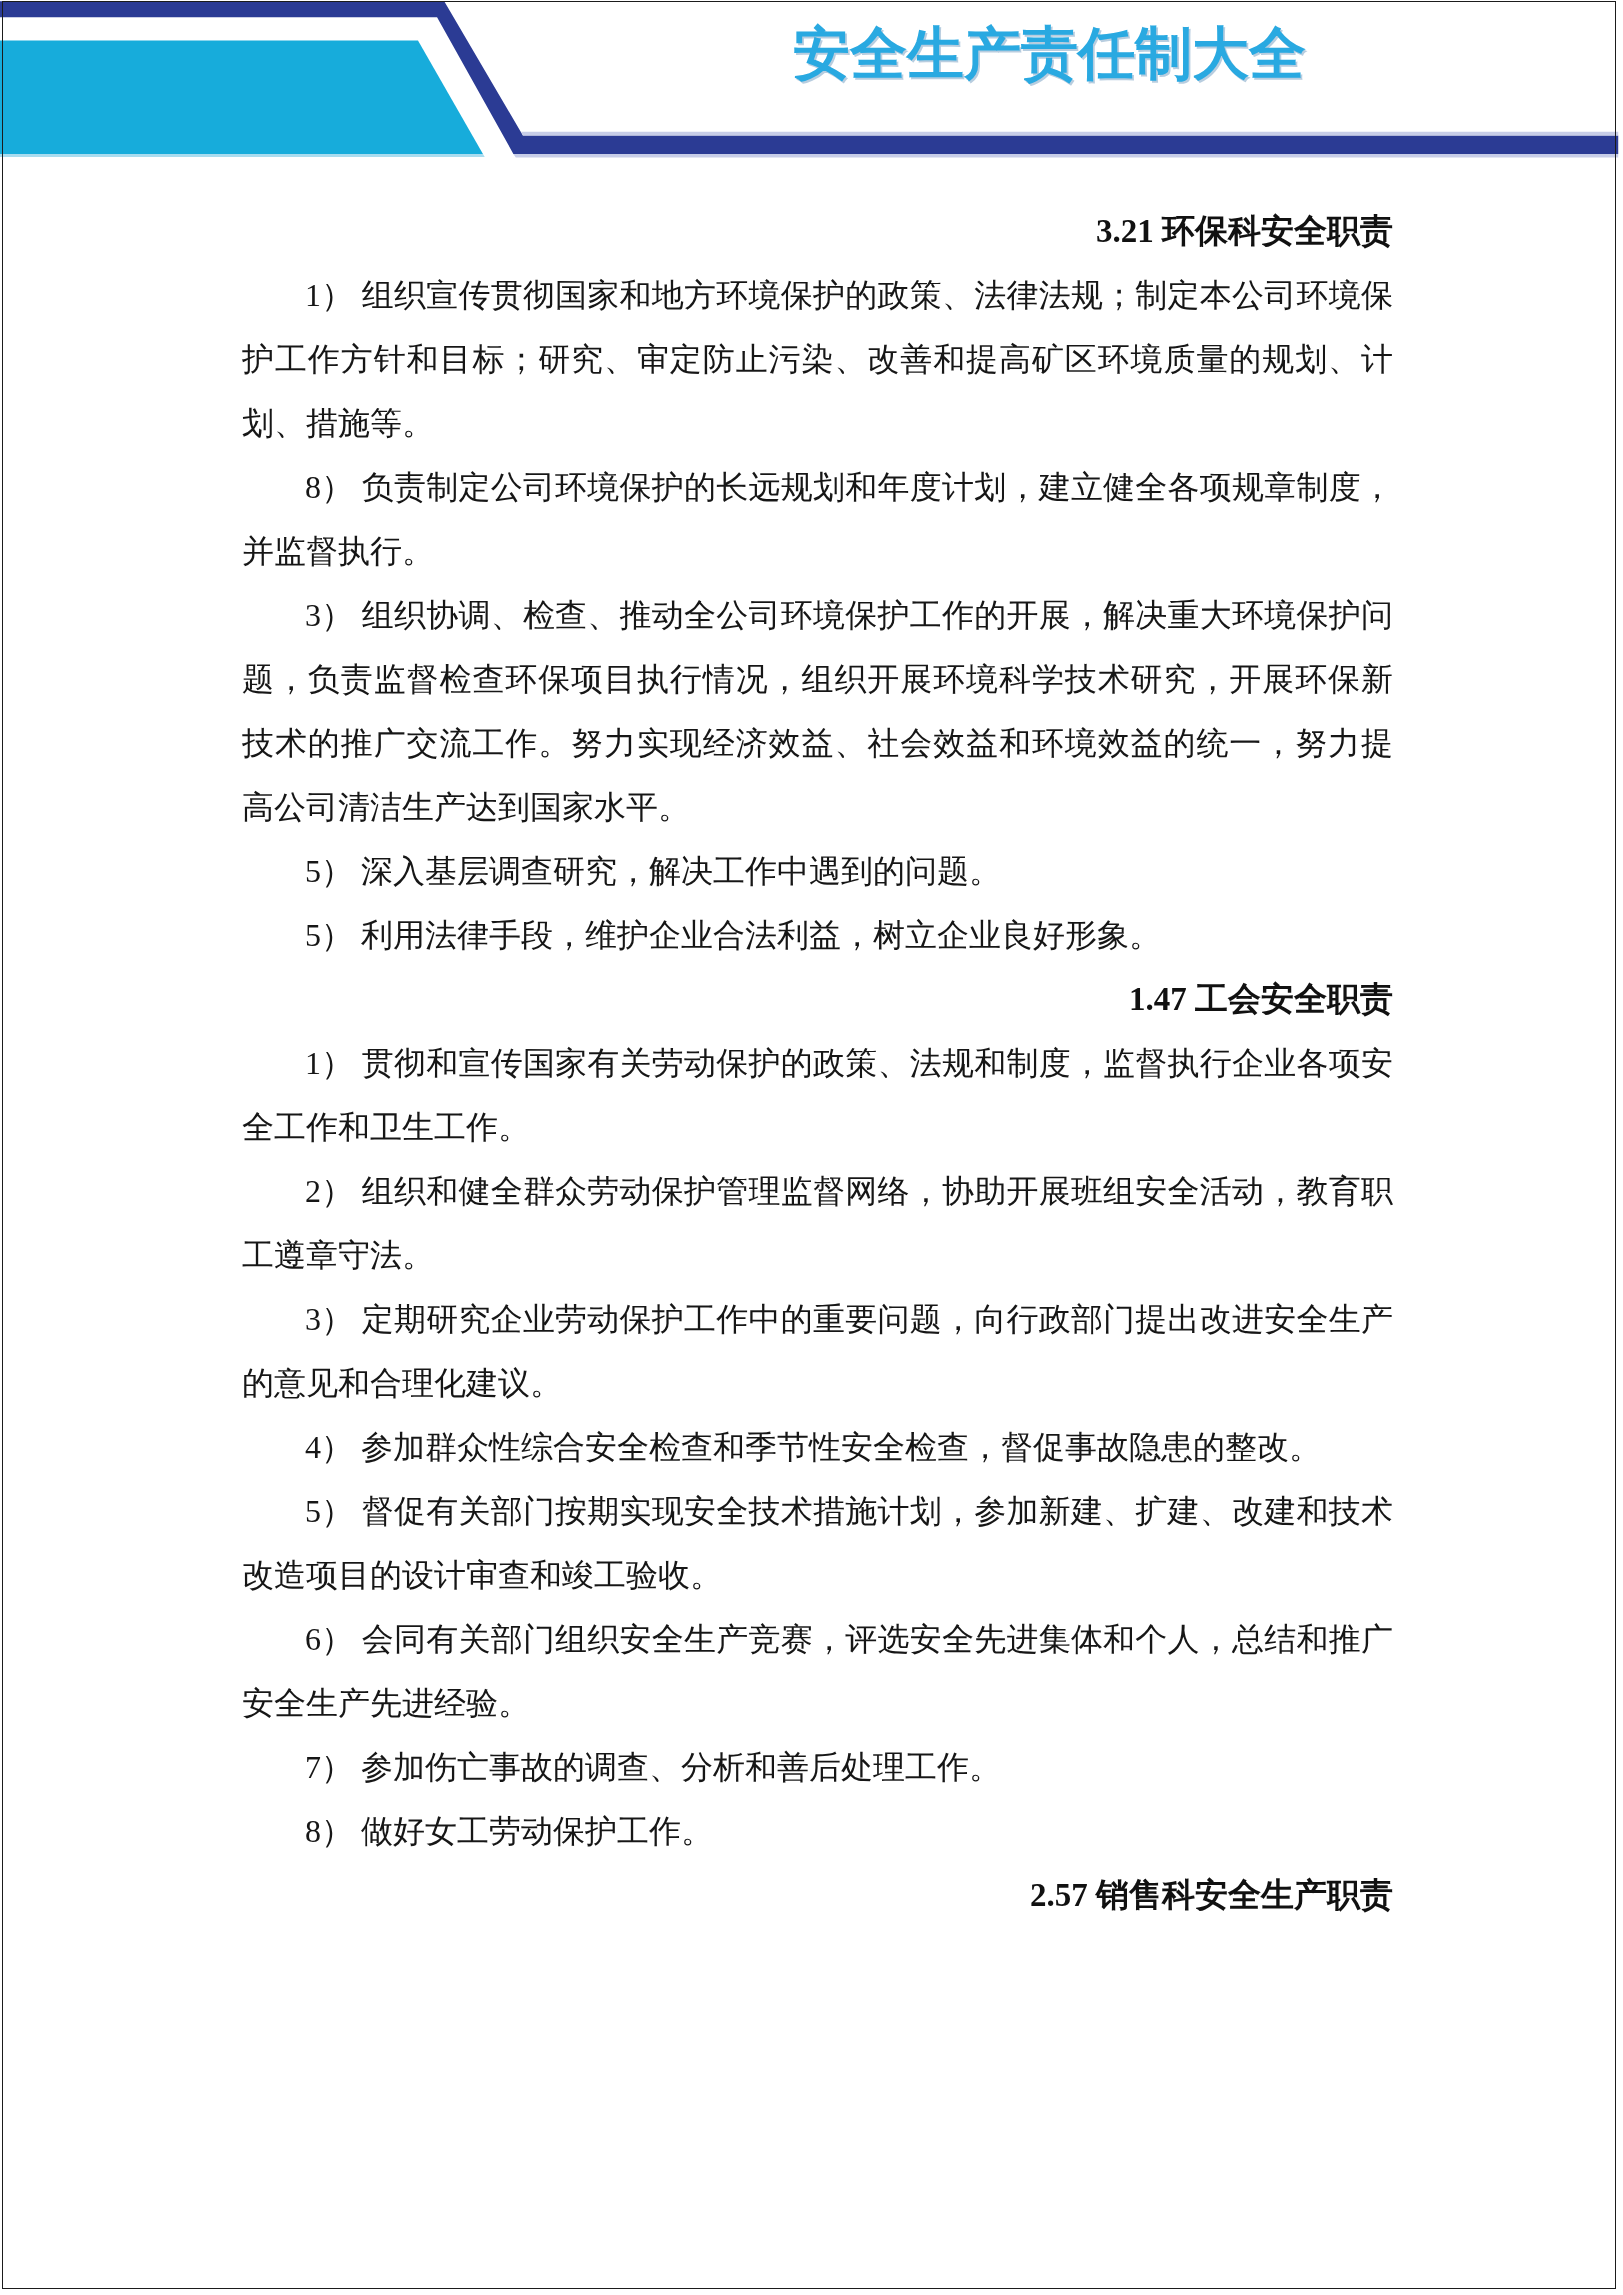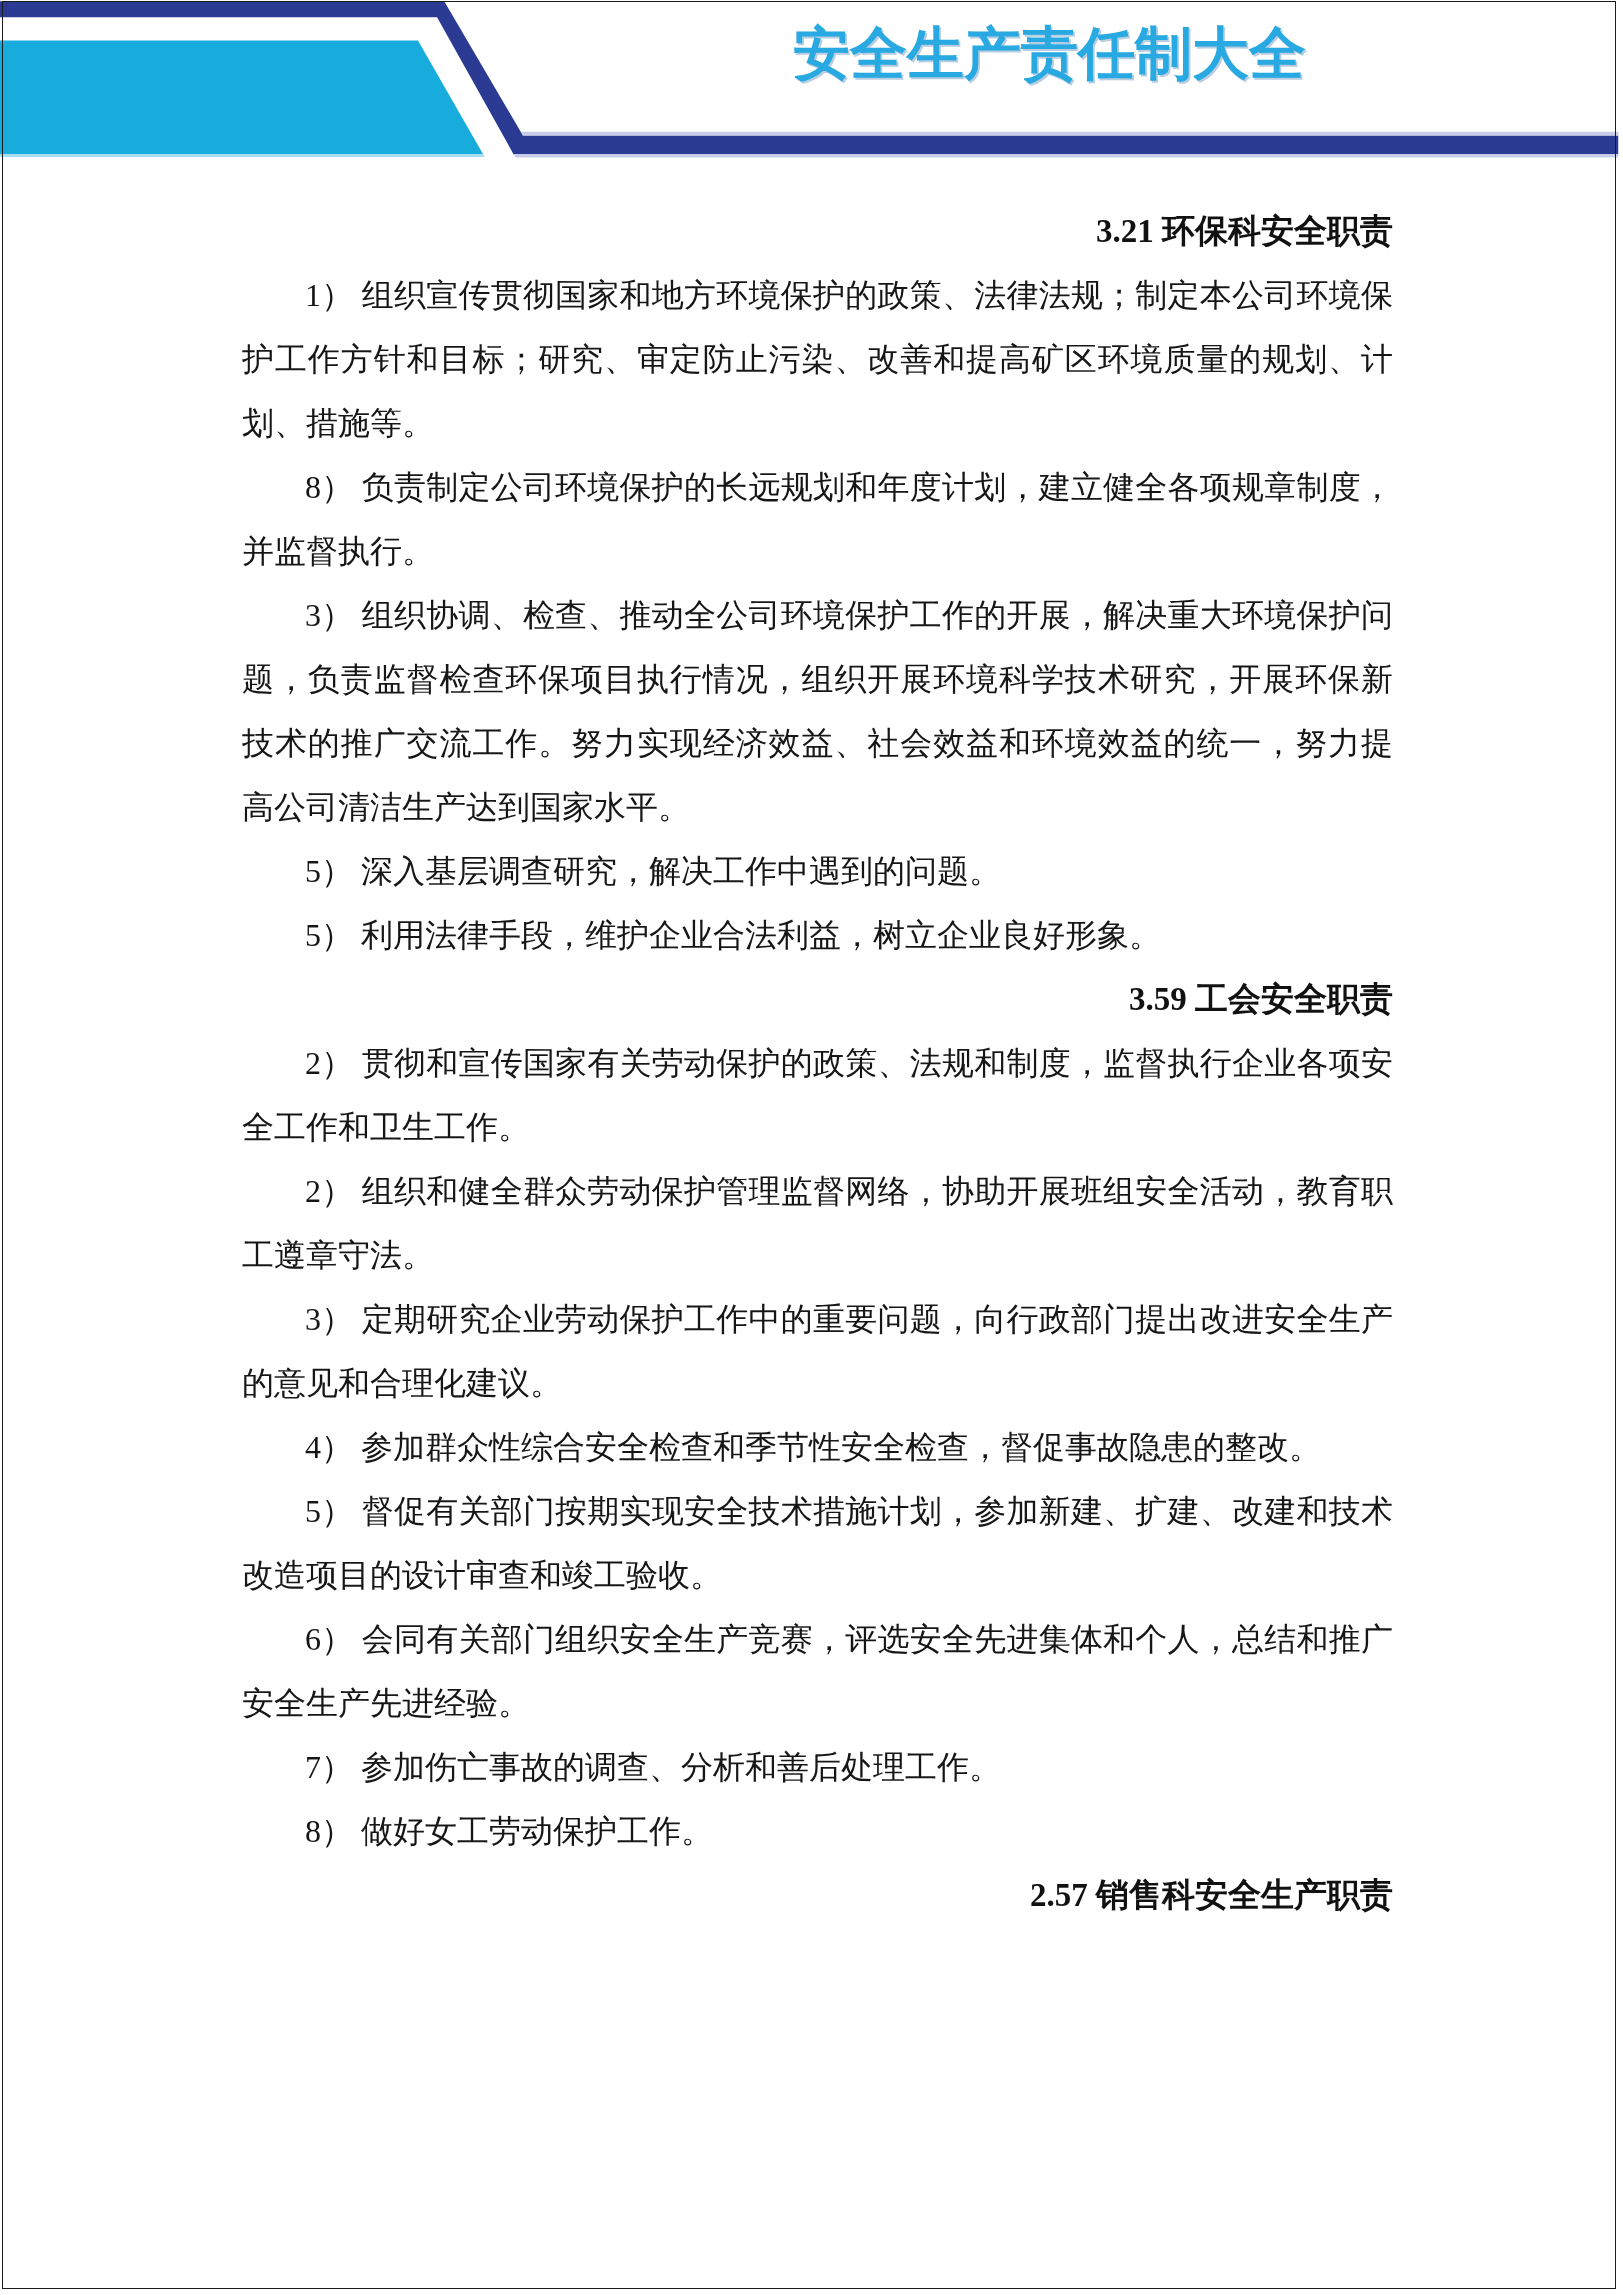--- a/index.html
+++ b/index.html
@@ -97,22 +97,22 @@
 
   <div class="doc-body">
 
     <h2>3.21 环保科安全职责</h2>
     <p>1） 组织宣传贯彻国家和地方环境保护的政策、法律法规；制定本公司环境保护工作方针和目标；研究、审定防止污染、改善和提高矿区环境质量的规划、计划、措施等。</p>
     <p>8） 负责制定公司环境保护的长远规划和年度计划，建立健全各项规章制度，并监督执行。</p>
     <p>3） 组织协调、检查、推动全公司环境保护工作的开展，解决重大环境保护问题，负责监督检查环保项目执行情况，组织开展环境科学技术研究，开展环保新技术的推广交流工作。努力实现经济效益、社会效益和环境效益的统一，努力提高公司清洁生产达到国家水平。</p>
     <p>5） 深入基层调查研究，解决工作中遇到的问题。</p>
     <p>5） 利用法律手段，维护企业合法利益，树立企业良好形象。</p>
 
-    <h2>3.59 工会安全职责</h2>
-    <p>2） 贯彻和宣传国家有关劳动保护的政策、法规和制度，监督执行企业各项安全工作和卫生工作。</p>
+    <h2>1.47 工会安全职责</h2>
+    <p>1） 贯彻和宣传国家有关劳动保护的政策、法规和制度，监督执行企业各项安全工作和卫生工作。</p>
     <p>2） 组织和健全群众劳动保护管理监督网络，协助开展班组安全活动，教育职工遵章守法。</p>
     <p>3） 定期研究企业劳动保护工作中的重要问题，向行政部门提出改进安全生产的意见和合理化建议。</p>
     <p>4） 参加群众性综合安全检查和季节性安全检查，督促事故隐患的整改。</p>
     <p>5） 督促有关部门按期实现安全技术措施计划，参加新建、扩建、改建和技术改造项目的设计审查和竣工验收。</p>
     <p>6） 会同有关部门组织安全生产竞赛，评选安全先进集体和个人，总结和推广安全生产先进经验。</p>
     <p>7） 参加伤亡事故的调查、分析和善后处理工作。</p>
     <p>8） 做好女工劳动保护工作。</p>
 
     <h2>2.57 销售科安全生产职责</h2>
 

